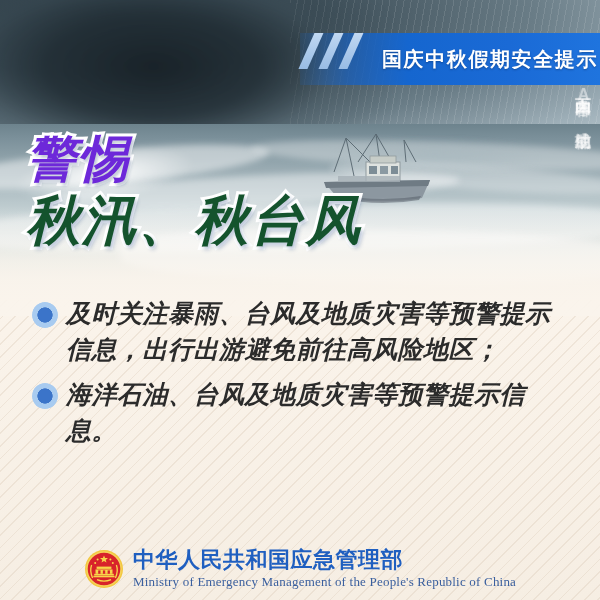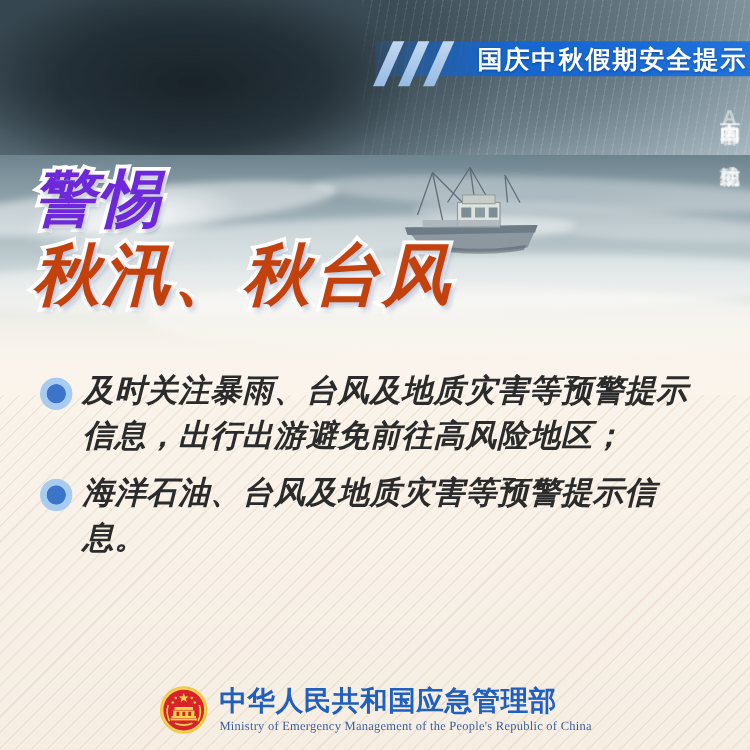--- a/index.html
+++ b/index.html
@@ -86,21 +86,21 @@
   .boat{ position:absolute; left:318px; top:132px; width:120px; height:78px; }
 
   
   .photo-fade{
     position:absolute; left:0; top:206px; width:600px; height:110px;
     background:linear-gradient(180deg, rgba(250,244,236,0) 0%, rgba(250,244,236,.35) 38%, rgba(250,244,236,.80) 68%, #faf4ec 100%);
   }
 
   
   .ribbon{
-    position:absolute; left:300px; top:33px; width:300px; height:28px;
+    position:absolute; left:300px; top:33px; width:300px; height:52px;
     background:linear-gradient(90deg, rgba(31,93,168,.20) 0%, rgba(24,96,190,.72) 16%, #1566cf 36%, #1a6ad6 70%, #1f74de 100%);
     display:flex; align-items:center;
   }
   .slashes{
     position:absolute; left:-8px; top:0; width:88px; height:36px;
     overflow:hidden;
   }
   .slashes i{
     position:absolute; top:-6px; width:9px; height:50px;
     background:linear-gradient(180deg,#c7dcf4,#8fb6e2);
@@ -133,21 +133,21 @@
   .hl1{
     font-size:50px;
     color:#6d28d9;
     -webkit-text-stroke:6px #ffffff;
     paint-order:stroke fill;
     text-shadow:2px 3px 3px rgba(40,70,110,.28);
   }
   .hl2{
     margin-top:9px;
     font-size:54px;
-    color:#c2410c;
+    color:#14532d;
     -webkit-text-stroke:6px #ffffff;
     paint-order:stroke fill;
     text-shadow:2px 3px 4px rgba(25,60,120,.32);
   }
 
   
   .list{
     position:absolute; left:32px; top:296px; width:540px;
   }
   .bullet-row{
@@ -175,21 +175,21 @@
     position:absolute; left:0; top:548px; width:600px;
     display:flex; align-items:center; justify-content:center; gap:9px;
   }
   .emblem{ width:40px; height:40px; flex:0 0 auto; }
   .ministry{ display:flex; flex-direction:column; }
   .ministry-cn{
     font-size:22px; font-weight:800; color:#1f5fc0;
     letter-spacing:.5px; line-height:1.05; white-space:nowrap;
   }
   .ministry-en{
-    font-size:10px; color:#3a5f9e; letter-spacing:.2px;
+    font-size:13px; color:#3a5f9e; letter-spacing:.2px;
     margin-top:3px; white-space:nowrap;
     font-family:"Liberation Serif", serif;
   }
 
   
   .watermark{
     position:absolute; left:566px; top:86px;
     width:26px;
     color:rgba(255,255,255,.42);
     font-size:16px; font-weight:600;

